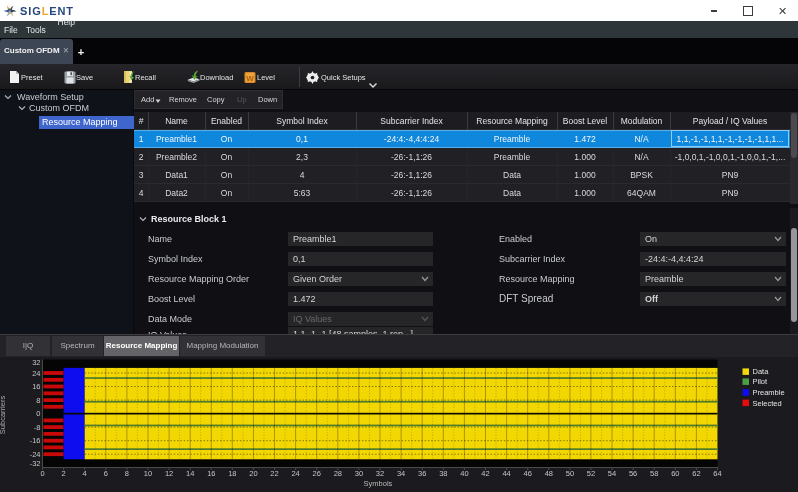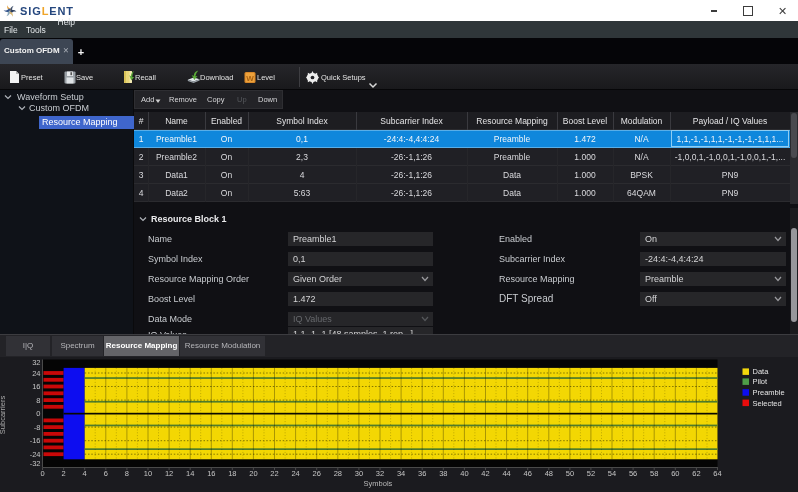--- a/index.html
+++ b/index.html
@@ -224,32 +224,32 @@
 <div class="a" style="left:640px;top:252px;width:146px;height:14px;background:#262629;"></div>
 <div class="a" style="left:645px;top:252px;width:130px;height:14px;font-size:9px;color:#d4d4d6;line-height:14px;white-space:nowrap;overflow:hidden;">-24:4:-4,4:4:24</div>
 <div class="a" style="left:499px;top:272px;height:14px;font-size:9px;color:#c9ccd0;line-height:14px;white-space:nowrap;">Resource Mapping</div>
 <div class="a" style="left:640px;top:272px;width:146px;height:14px;background:#262629;"></div>
 <div class="a" style="left:645px;top:272px;width:130px;height:14px;font-size:9px;color:#d4d4d6;line-height:14px;white-space:nowrap;overflow:hidden;">Preamble</div>
 <svg class="a" style="left:774px;top:276px" width="8" height="6" viewBox="0 0 8 6">
     <path d="M1 1 l3 3.5 3-3.5" stroke="#9a9a9e" stroke-width="1.2" fill="none"></path>
   </svg>
 <div class="a" style="left:499px;top:292px;height:14px;font-size:10px;color:#c9ccd0;line-height:14px;white-space:nowrap;">DFT Spread</div>
 <div class="a" style="left:640px;top:292px;width:146px;height:14px;background:#262629;"></div>
-<div class="a" style="left:645px;top:292px;width:130px;height:14px;font-size:9px;color:#d4d4d6;line-height:14px;white-space:nowrap;overflow:hidden;">Off</div>
+<div class="a" style="left:645px;top:292px;width:130px;height:14px;font-size:9px;color:#d4d4d6;line-height:14px;white-space:nowrap;overflow:hidden;font-weight:bold;">Off</div>
 <svg class="a" style="left:774px;top:296px" width="8" height="6" viewBox="0 0 8 6">
     <path d="M1 1 l3 3.5 3-3.5" stroke="#9a9a9e" stroke-width="1.2" fill="none"></path>
   </svg>
 <div class="a" style="left:790px;top:208px;width:8px;height:126px;background:#1b1b1e;"></div>
 <div class="a" style="left:791px;top:228px;width:6px;height:94px;background:#97979b;border-radius:3px;"></div>
 <div class="a" style="left:0;top:334px;width:798px;height:158px;background:#1b1b1f;"></div>
 <div class="a" style="left:0;top:334px;width:798px;height:23px;background:#232327;border-top:1px solid #3c3c40;"></div>
 <div class="a" style="left:6px;top:336px;width:44px;height:20px;background:#313136;font-size:8px;font-weight:normal;color:#b6b6ba;line-height:20px;text-align:center;white-space:nowrap;">I|Q</div>
 <div class="a" style="left:52px;top:336px;width:51px;height:20px;background:#313136;font-size:8px;font-weight:normal;color:#b6b6ba;line-height:20px;text-align:center;white-space:nowrap;">Spectrum</div>
 <div class="a" style="left:104px;top:336px;width:75px;height:20px;background:#646468;font-size:8px;font-weight:bold;color:#ffffff;line-height:20px;text-align:center;white-space:nowrap;">Resource Mapping</div>
-<div class="a" style="left:180px;top:336px;width:85px;height:20px;background:#313136;font-size:8px;font-weight:normal;color:#b6b6ba;line-height:20px;text-align:center;white-space:nowrap;">Resource Modulation</div>
+<div class="a" style="left:180px;top:336px;width:85px;height:20px;background:#313136;font-size:8px;font-weight:normal;color:#b6b6ba;line-height:20px;text-align:center;white-space:nowrap;">Mapping Modulation</div>
 <svg class="a" style="left:0;top:357px" width="798" height="135" viewBox="0 0 798 135">
     <rect x="42.5" y="2.5" width="675.008" height="108" fill="#050505"></rect>
     <rect x="43.5" y="47.9" width="20.1" height="3.8" fill="#c90808"></rect>
     <rect x="43.5" y="41.2" width="20.1" height="3.8" fill="#c90808"></rect>
     <rect x="43.5" y="34.4" width="20.1" height="3.8" fill="#c90808"></rect>
     <rect x="43.5" y="27.6" width="20.1" height="3.8" fill="#c90808"></rect>
     <rect x="43.5" y="20.9" width="20.1" height="3.8" fill="#c90808"></rect>
     <rect x="43.5" y="14.1" width="20.1" height="3.8" fill="#c90808"></rect>
     <rect x="43.5" y="95.3" width="20.1" height="3.8" fill="#c90808"></rect>
     <rect x="43.5" y="88.5" width="20.1" height="3.8" fill="#c90808"></rect>

